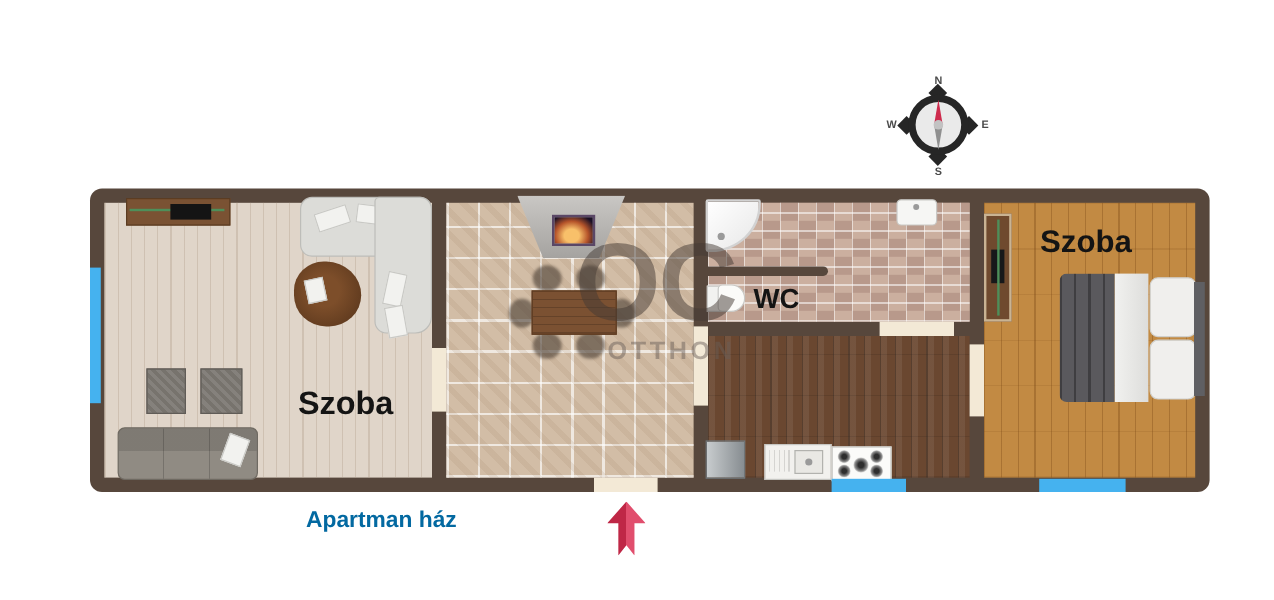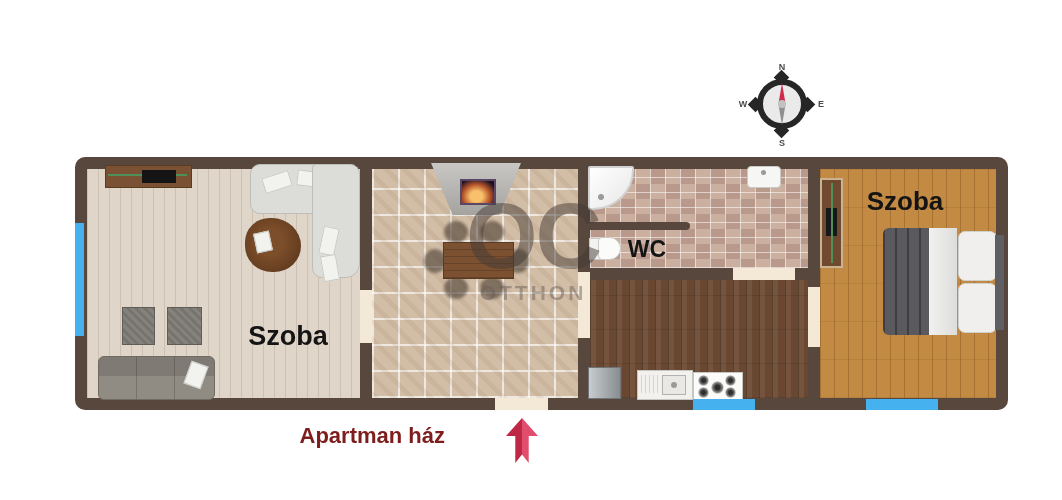--- a/index.html
+++ b/index.html
@@ -2,21 +2,21 @@
 <html><head>
 <meta charset="utf-8">
 <style>
   html,body{margin:0;padding:0;background:#ffffff;width:1062px;height:500px;overflow:hidden;
     font-family:"Liberation Sans",sans-serif;}
   .abs{position:absolute;}
   .stage{position:relative;width:1062px;height:500px;background:#fff;}
 
   
   .title{font-size:23px;font-weight:bold;color:#0d0d0d;text-align:center;letter-spacing:0px;}
-  .caption{font-size:22px;font-weight:bold;color:#7f1d1d;text-align:right;}
+  .caption{font-size:19px;font-weight:bold;color:#0369a1;text-align:left;}
   .room-label{font-weight:bold;color:#141414;text-align:center;z-index:30;line-height:1;}
 
   
   .plan{left:75px;top:157px;width:933px;height:253px;background:#57473c;border-radius:10px;z-index:1;}
   .wall{background:#57473c;z-index:12;}
   .door-gap{background:#f3e9d6;z-index:14;}
   .window{background:#45b2ef;z-index:15;}
 
   
   .floor{z-index:2;}
@@ -207,21 +207,21 @@
     </div>
     <div class="abs furn" style="left:808px;top:71px;width:113px;height:107px;">
       <div class="abs blanket" style="left:0px;top:0px;width:46px;height:107px;"></div>
       <div class="abs sheet" style="left:46px;top:0px;width:28px;height:107px;"></div>
       <div class="abs bed-pillow" style="left:75px;top:3px;width:37px;height:48px;"></div>
       <div class="abs bed-pillow" style="left:75px;top:55px;width:37px;height:48px;"></div>
     </div>
     <div class="abs headboard" style="left:920px;top:78px;width:9px;height:95px;"></div>
     <div class="abs room-label" style="left:775px;top:31px;width:110px;font-size:26px;">Szoba</div>
 
-    <div class="abs watermark" style="left:378px;top:34px;width:160px;">
+    <div class="abs watermark" style="left:378px;top:34px;width:160px;text-align:right;">
       <div class="wm-oc">OC</div>
       <div class="wm-sm">OTTHON</div>
     </div>
 
   </div>
 
   <div class="abs caption" style="left:255px;top:423px;width:190px;">Apartman ház</div>
   <div class="abs entrance-arrow"></div>
 
 </div>

